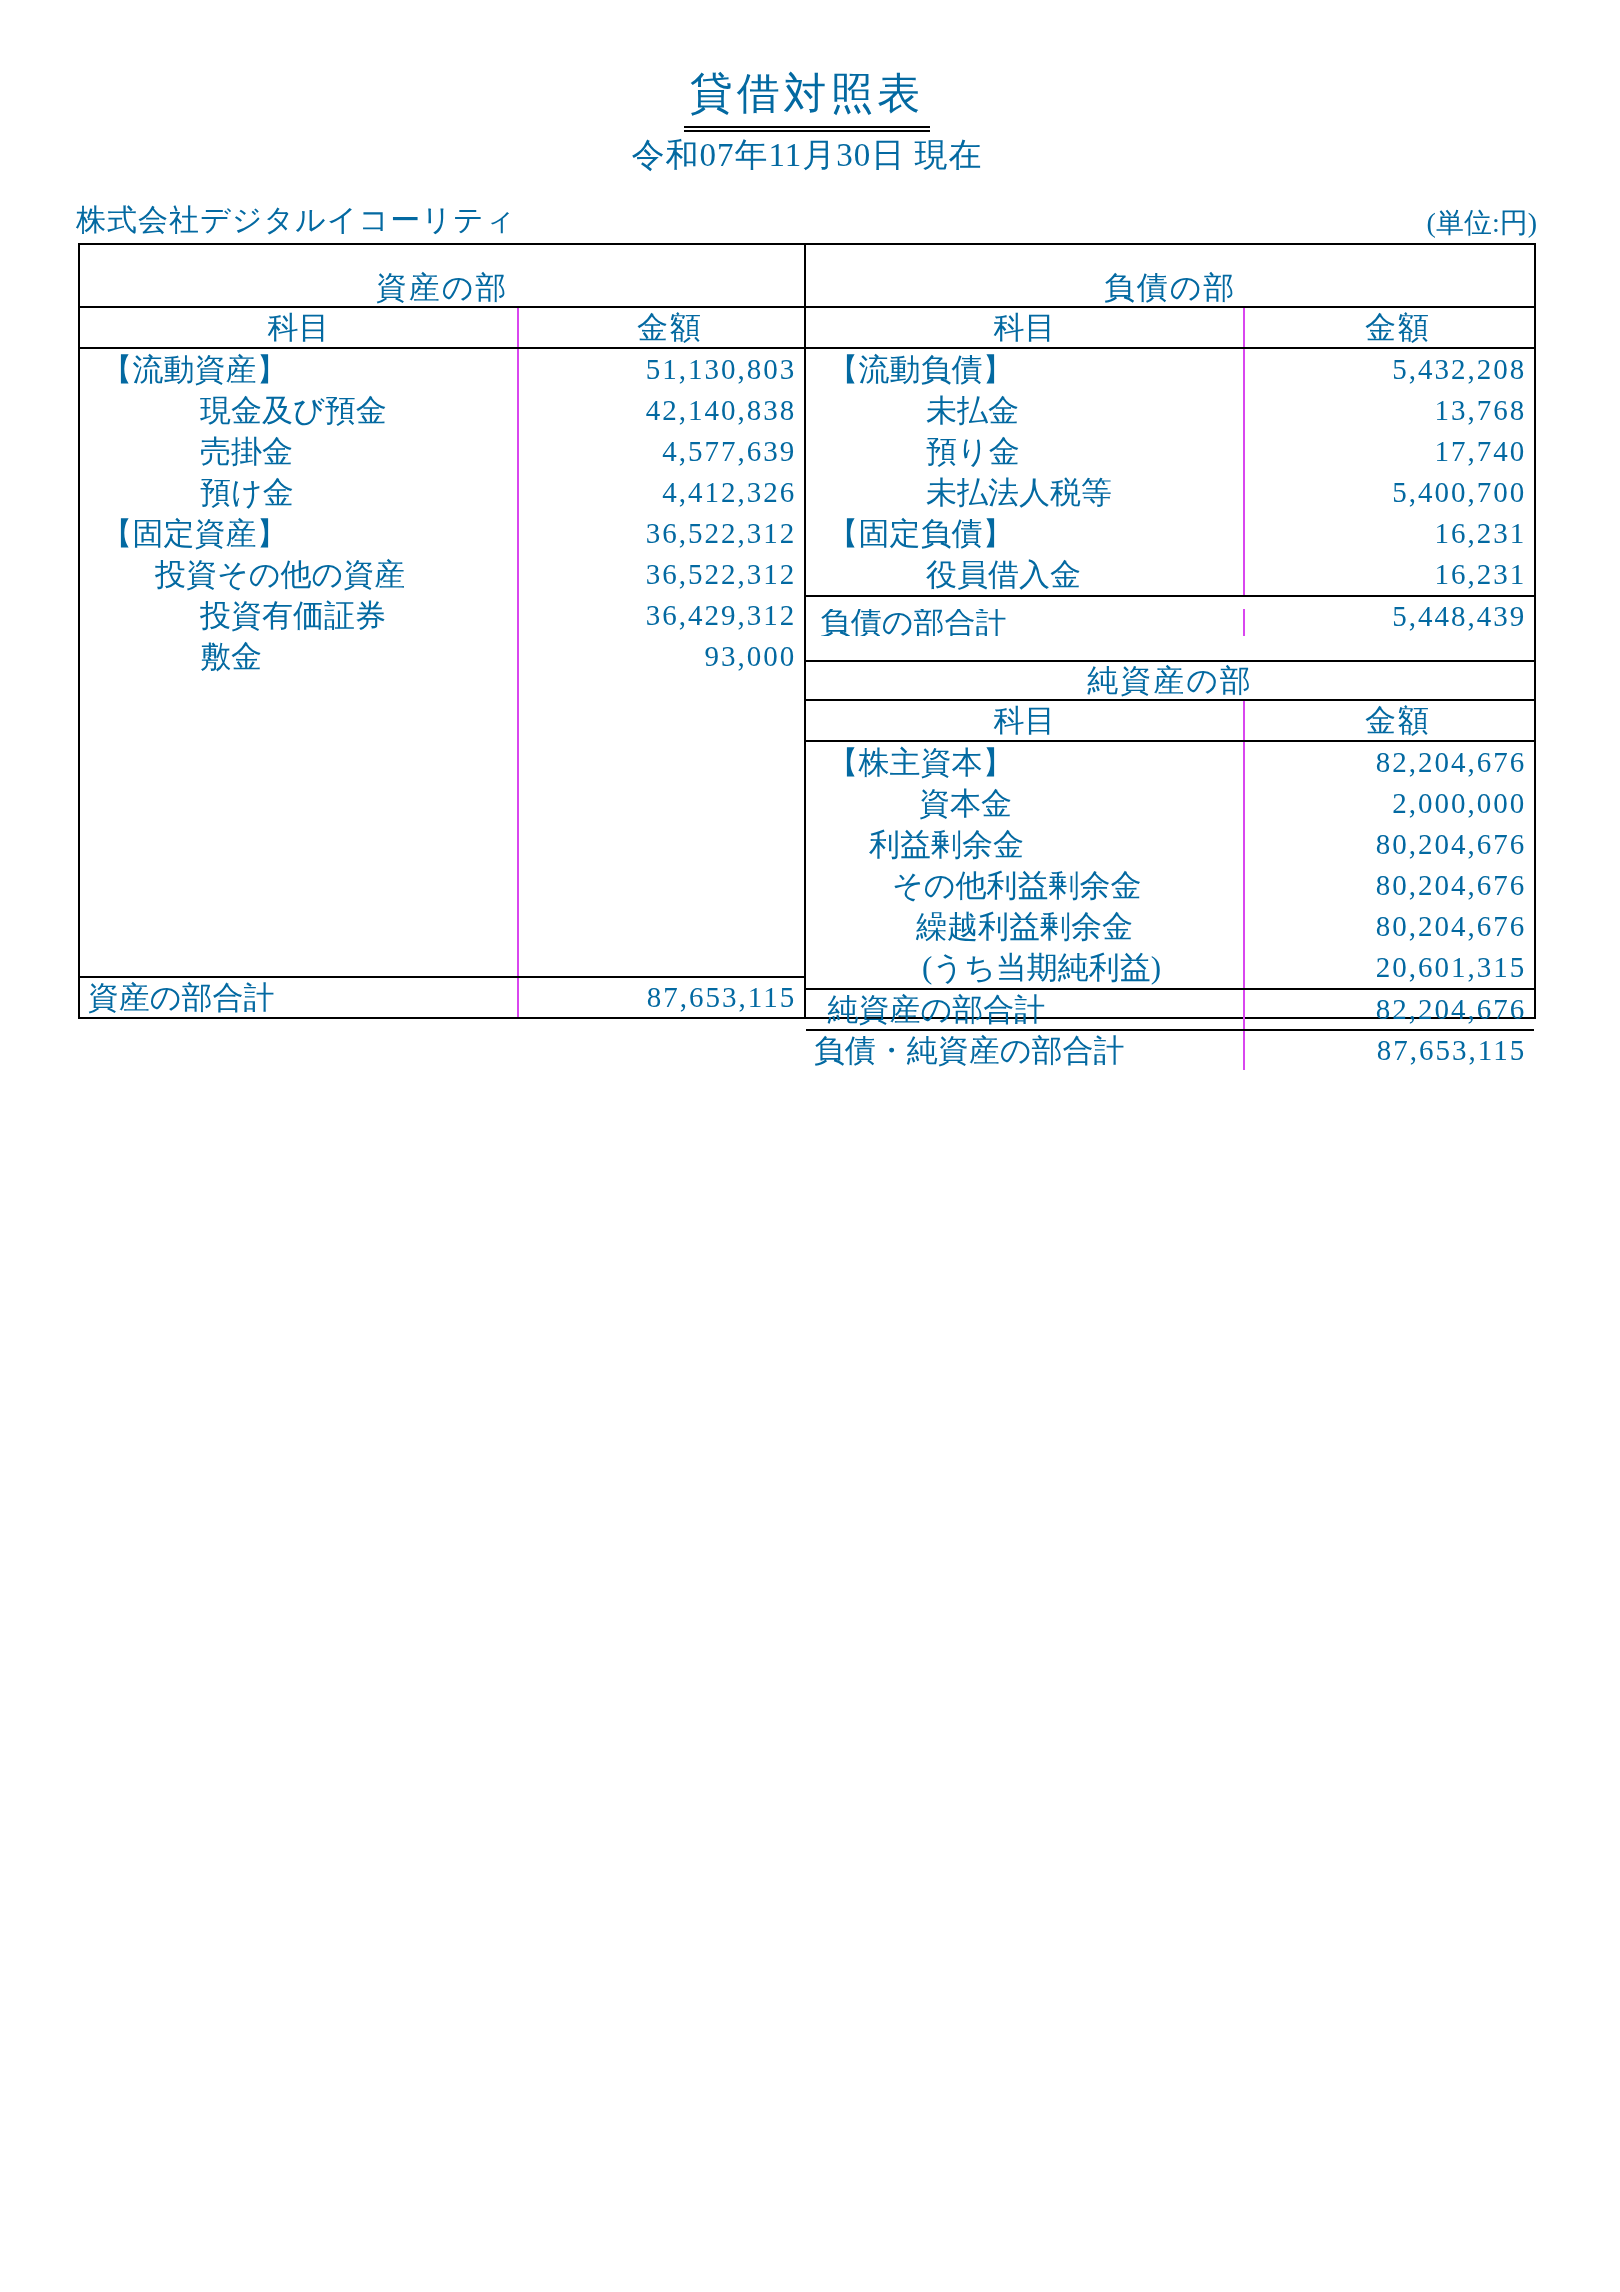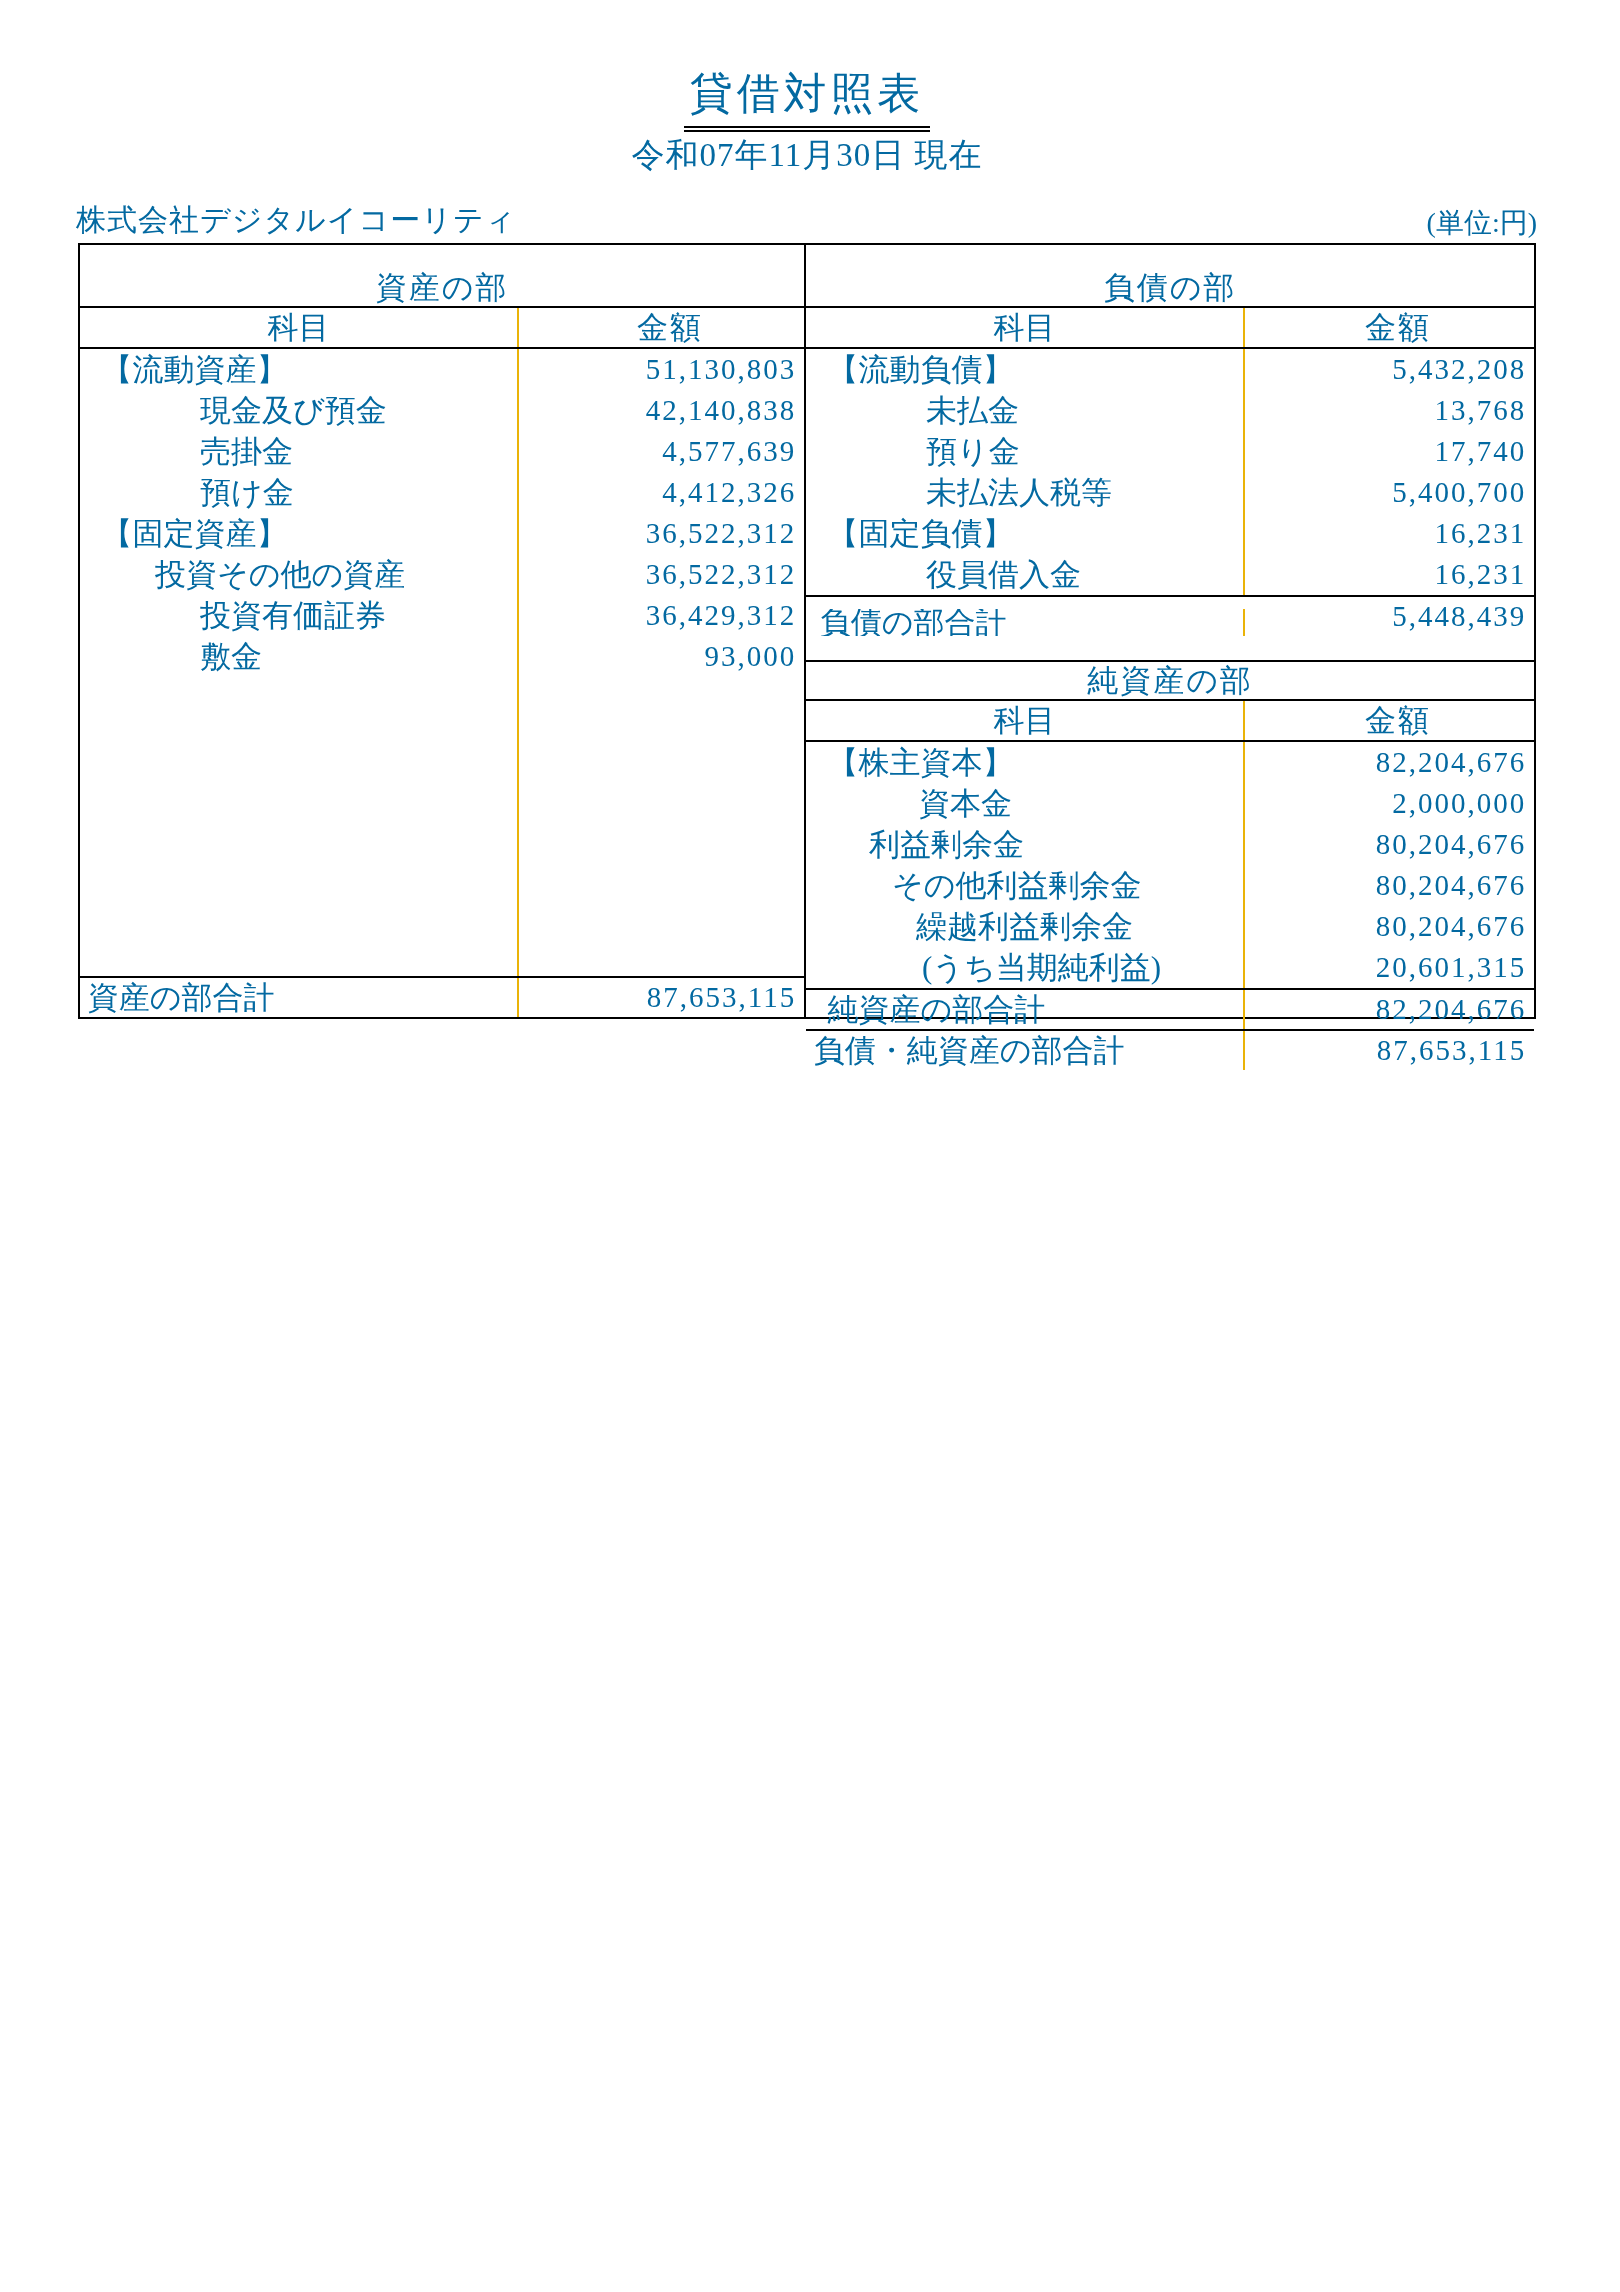--- a/index.html
+++ b/index.html
@@ -79,21 +79,21 @@
   .row.total { border-top: 2px solid #000000; }
   .row.filler { flex: 1; }
   .cell {
     display: flex;
     align-items: center;
     font-size: 31px;
   }
   .cell.name {
     width: 439px;
     flex: none;
-    border-right: 2px solid #eab308;
+    border-right: 2px solid #d946ef;
     white-space: nowrap;
     overflow: hidden;
   }
   .cell.amount {
     flex: 1;
     justify-content: flex-end;
     padding-right: 7.8px;
     font-size: 29px;
     letter-spacing: 2px;
     padding-left: 17px;

